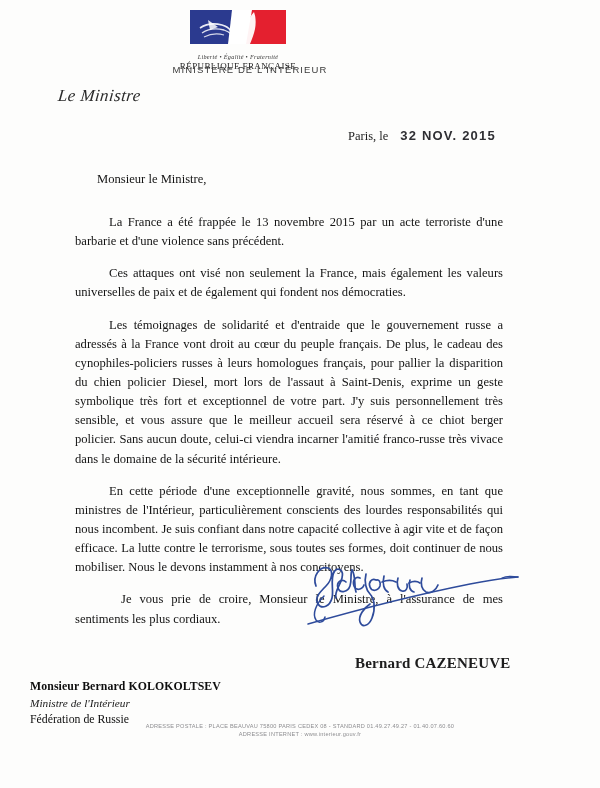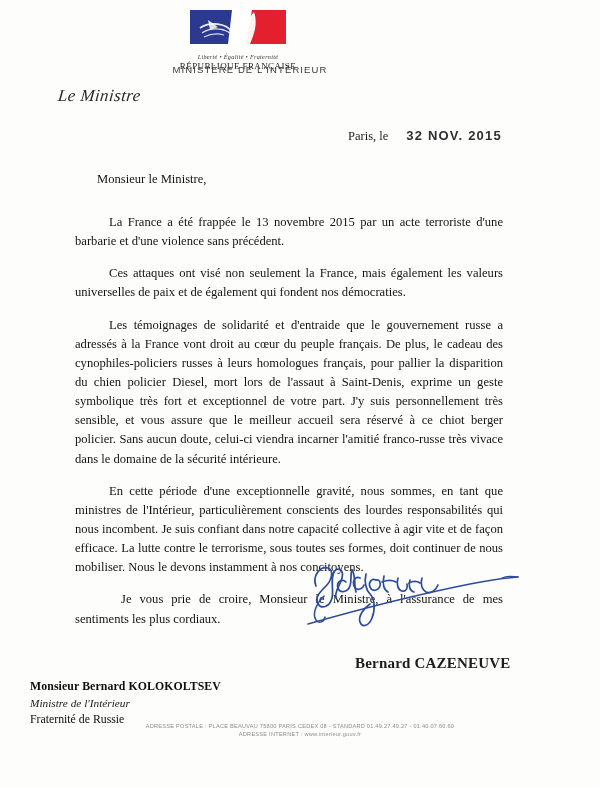--- a/index.html
+++ b/index.html
@@ -76,21 +76,21 @@
     transform: skewX(-6deg);
   }
 
   
   .dateline {
     position: absolute;
     top: 128px;
     left: 348px;
     display: flex;
     align-items: baseline;
-    gap: 18px;
+    gap: 12px;
   }
   .dateline .city {
     font-family: "Liberation Serif", serif;
     font-size: 12.5px;
     color: #1c1c1c;
   }
   .dateline .stamp {
     font-family: "Liberation Sans", sans-serif;
     font-size: 13px;
     font-weight: 600;
@@ -247,21 +247,21 @@
 
         <path d="M34 40 C26 48 22 58 26 64 C29 68 34 66 35 61" stroke-width="1.5"></path>
       </g>
     </svg>
   </div>
   <div class="signer-name">Bernard CAZENEUVE</div>
 
   <div class="addressee">
     <div class="name">Monsieur Bernard KOLOKOLTSEV</div>
     <div class="role">Ministre de l'Intérieur</div>
-    <div class="country">Fraternité de Russie</div>
+    <div class="country">Fédération de Russie</div>
   </div>
 
   <div class="footer">
     <div class="line1">ADRESSE POSTALE : PLACE BEAUVAU 75800 PARIS CEDEX 08 - STANDARD 01.49.27.49.27 - 01.40.07.60.60</div>
     <div class="line2">ADRESSE INTERNET : www.interieur.gouv.fr</div>
   </div>
 
 </div>
 
 </body></html>

